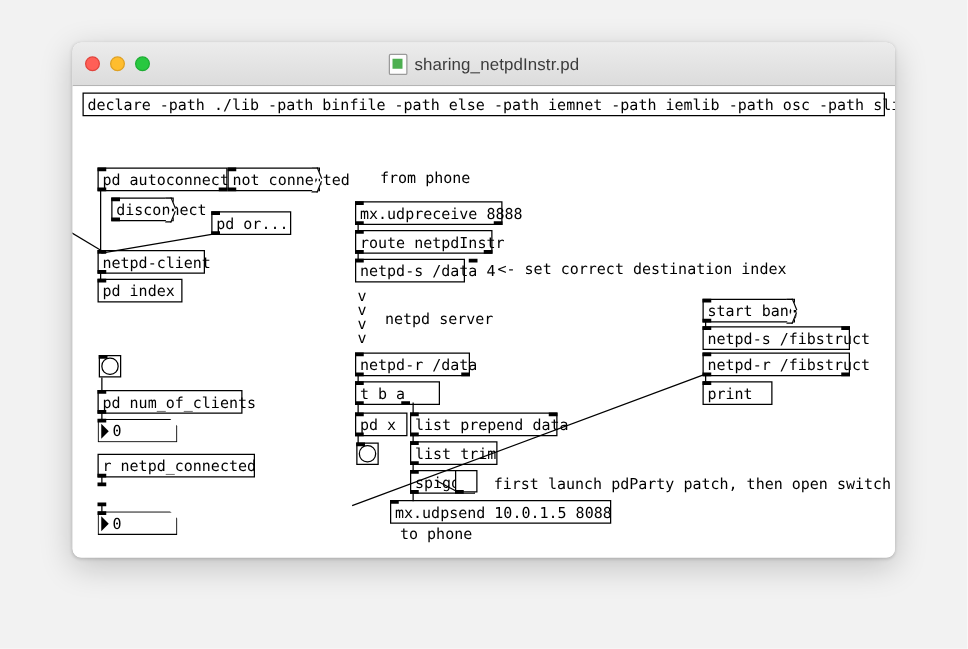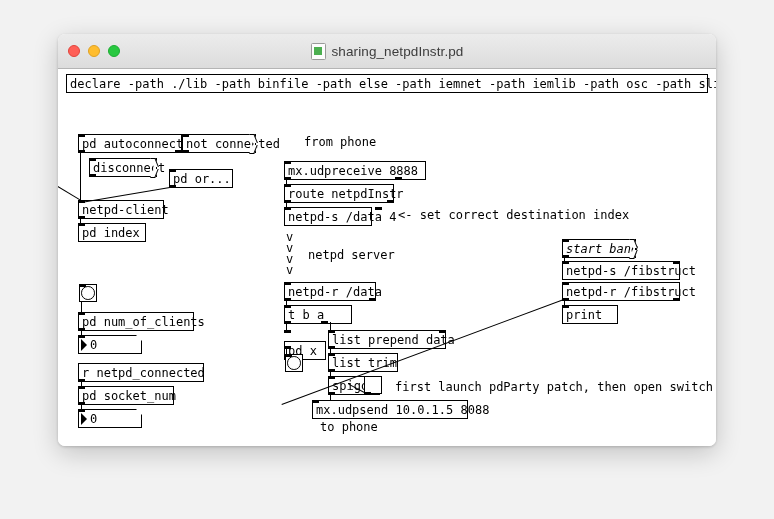--- a/index.html
+++ b/index.html
@@ -219,21 +219,21 @@
 
     <div class="obj" style="left:20px; top:65px; width:104px;">pd autoconnect</div>
     <span class="nub" style="left:20px; top:65px;"></span>
     <span class="nub" style="left:20px; top:81.4px;"></span>
     <span class="nub" style="left:117px; top:81.4px;"></span>
 
     <div class="msg" style="left:124px; top:65px; width:74px;">not connected</div>
     <span class="nub" style="left:124px; top:65px;"></span>
     <span class="nub" style="left:124px; top:81.4px;"></span>
 
-    <div class="msg" style="left:31px; top:89px; width:68px;">disconnect</div>
+    <div class="msg" style="left:31px; top:89px; width:50px;">disconnect</div>
     <span class="nub" style="left:31px; top:89px;"></span>
     <span class="nub" style="left:31px; top:105.4px;"></span>
 
     <div class="obj" style="left:111px; top:100px; width:64px;">pd or...</div>
     <span class="nub" style="left:111px; top:100px;"></span>
     <span class="nub" style="left:111px; top:116.4px;"></span>
 
     <div class="obj" style="left:20px; top:131px; width:86px;">netpd-client</div>
     <span class="nub" style="left:20px; top:131px;"></span>
     <span class="nub" style="left:20px; top:147.4px;"></span>
@@ -255,33 +255,32 @@
 
     <div class="num" style="left:20px; top:266px; width:64px;">0</div>
     <span class="nub" style="left:20px; top:266px;"></span>
 
     <div class="cord v" style="left:23px; top:233px; height:11px;"></div>
     <div class="cord v" style="left:23px; top:260px; height:7px;"></div>
 
     <div class="obj" style="left:20px; top:294px; width:126px;">r netpd_connected</div>
     <span class="nub" style="left:20px; top:310.4px;"></span>
 
-    <div class="obj" style="left:20px; top:317px; width:96px;">pd socket_num</div>
     <span class="nub" style="left:20px; top:317px;"></span>
     <span class="nub" style="left:20px; top:333.4px;"></span>
 
     <div class="num" style="left:20px; top:340px; width:64px;">0</div>
     <span class="nub" style="left:20px; top:340px;"></span>
 
     <div class="cord v" style="left:23px; top:311px; height:7px;"></div>
     <div class="cord v" style="left:23px; top:334px; height:7px;"></div>
 
     <div class="pdtext" style="left:246px; top:67px;">from phone</div>
 
-    <div class="obj" style="left:226px; top:92px; width:142px;">mx.udpreceive 8888</div>
+    <div class="obj" style="left:226px; top:92px; width:118px;">mx.udpreceive 8888</div>
     <span class="nub" style="left:226px; top:92px;"></span>
     <span class="nub" style="left:226px; top:108.4px;"></span>
     <span class="nub" style="left:337px; top:108.4px;"></span>
 
     <div class="obj" style="left:226px; top:115px; width:110px;">route netpdInstr</div>
     <span class="nub" style="left:226px; top:115px;"></span>
     <span class="nub" style="left:226px; top:131.4px;"></span>
     <span class="nub" style="left:329px; top:131.4px;"></span>
 
     <div class="obj" style="left:226px; top:138px; width:88px;">netpd-s /data 4</div>
@@ -305,21 +304,21 @@
     <span class="nub" style="left:226px; top:229.4px;"></span>
     <span class="nub" style="left:311px; top:229.4px;"></span>
 
     <div class="obj" style="left:226px; top:236px; width:68px;">t b a</div>
     <span class="nub" style="left:226px; top:236px;"></span>
     <span class="nub" style="left:226px; top:252.4px;"></span>
     <span class="nub" style="left:263px; top:252.4px;"></span>
 
     <div class="cord v" style="left:228px; top:230px; height:7px;"></div>
 
-    <div class="obj" style="left:226px; top:261px; width:42px;margin-top:11px;">pd x</div>
+    <div class="obj" style="left:226px; top:261px; width:42px;">pd x</div>
     <span class="nub" style="left:226px; top:261px;"></span>
     <span class="nub" style="left:226px; top:277.4px;"></span>
 
     <div class="obj" style="left:270px; top:261px; width:118px;">list prepend data</div>
     <span class="nub" style="left:270px; top:261px;"></span>
     <span class="nub" style="left:381px; top:261px;"></span>
     <span class="nub" style="left:270px; top:277.4px;"></span>
 
     <div class="cord v" style="left:228px; top:253px; height:9px;"></div>
     <div class="cord v" style="left:272px; top:253px; height:9px;"></div>
@@ -339,27 +338,27 @@
     <span class="nub" style="left:270px; top:323.4px;"></span>
     <div class="cord v" style="left:272px; top:301px; height:7px;"></div>
 
     <div class="tgl" style="left:306px; top:307px;"></div>
     <span class="nub" style="left:306px; top:323.4px;"></span>
 
     <div class="cord" style="left:308px; top:325px; width:20px; transform: rotate(-152deg);"></div>
 
     <div class="pdtext" style="left:337px; top:312px;">first launch pdParty patch, then open switch</div>
 
-    <div class="obj" style="left:254px; top:331px; width:156px;">mx.udpsend 10.0.1.5 8088</div>
+    <div class="obj" style="left:254px; top:331px; width:177px;">mx.udpsend 10.0.1.5 8088</div>
     <span class="nub" style="left:254px; top:331px;"></span>
     <div class="cord v" style="left:272px; top:324px; height:8px;"></div>
 
     <div class="pdtext" style="left:262px; top:352px;">to phone</div>
 
-    <div class="msg" style="left:504px; top:170px; width:74px;font-style:italic;">start bang</div>
+    <div class="msg" style="left:504px; top:170px; width:74px;">start bang</div>
     <span class="nub" style="left:504px; top:170px;"></span>
     <span class="nub" style="left:504px; top:186.4px;"></span>
 
     <div class="obj" style="left:504px; top:192px; width:118px;">netpd-s /fibstruct</div>
     <span class="nub" style="left:504px; top:192px;"></span>
     <span class="nub" style="left:615px; top:192px;"></span>
     <div class="cord v" style="left:506px; top:187px; height:6px;"></div>
 
     <div class="obj" style="left:504px; top:213px; width:118px;">netpd-r /fibstruct</div>
     <span class="nub" style="left:504px; top:213px;"></span>

